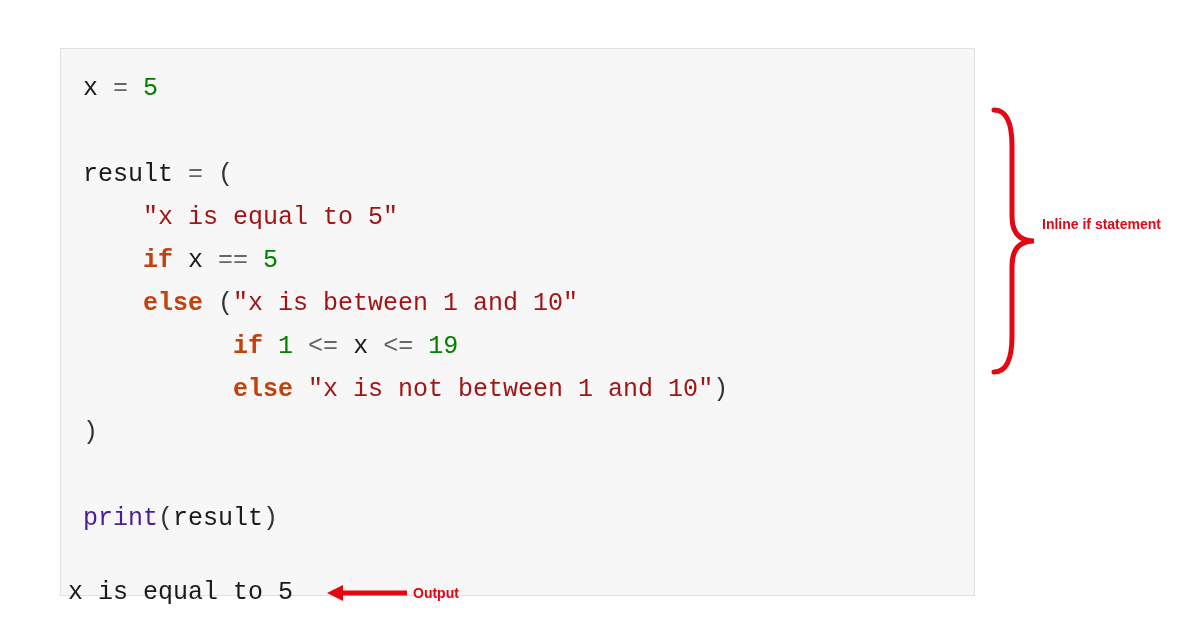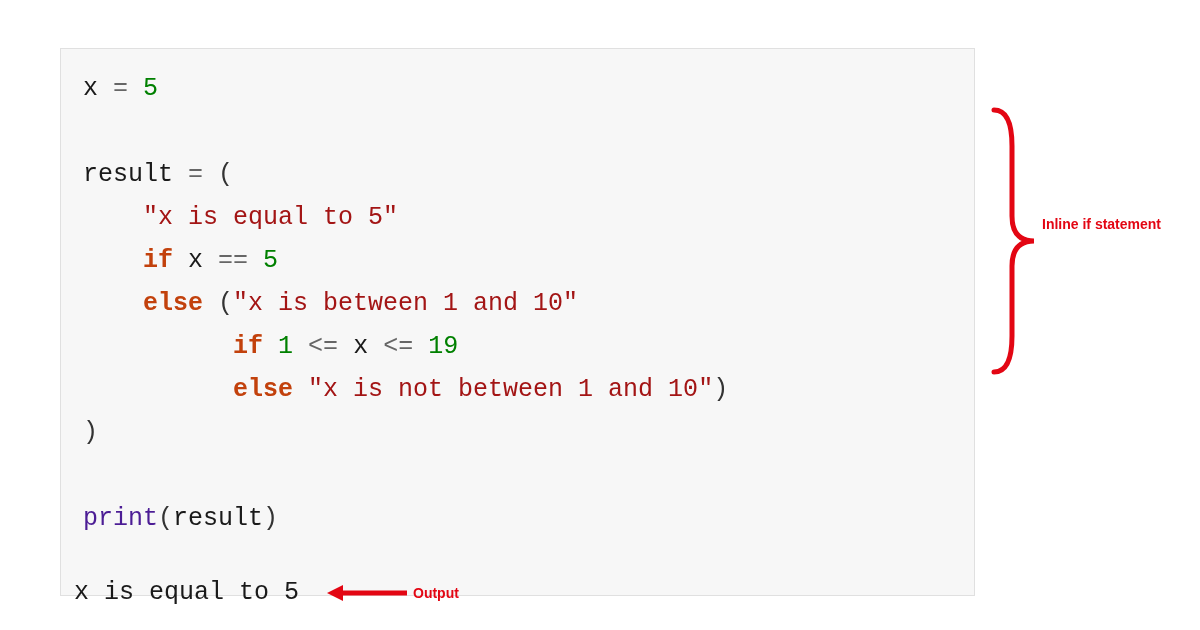--- a/index.html
+++ b/index.html
@@ -33,21 +33,21 @@
     }
     .t-var { color: #1a1a1a; }
     .t-op { color: #666666; }
     .t-num { color: #008000; }
     .t-str { color: #a31515; }
     .t-kw { color: #c2410c; font-weight: bold; }
     .t-fn { color: #4c1d95; }
     .t-paren { color: #333333; }
     .output-text {
       position: absolute;
-      left: 74px;
+      left: 68px;
       top: 578px;
       font-size: 25px;
       font-family: 'Consolas', 'Monaco', 'Courier New', monospace;
       color: #1a1a1a;
     }
     .annotation {
       position: absolute;
       font-family: Arial, Helvetica, sans-serif;
       font-weight: bold;
       color: #e30613;

